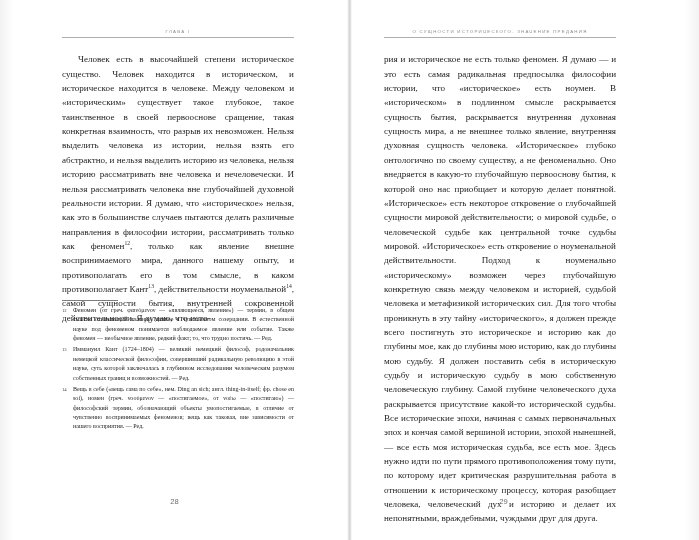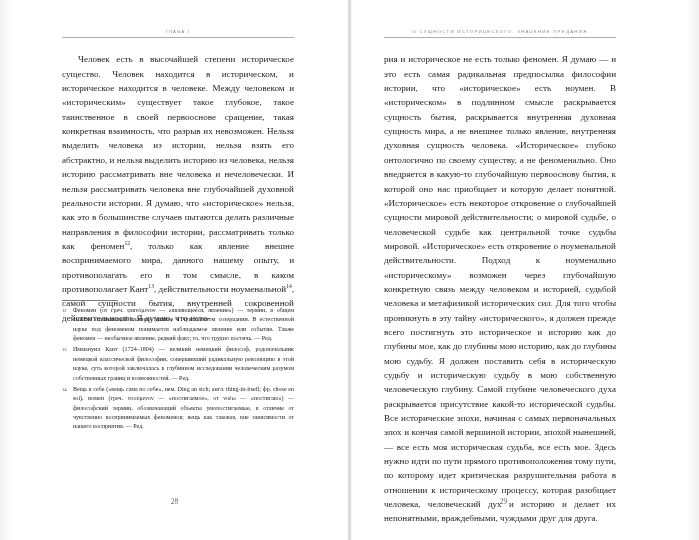--- a/index.html
+++ b/index.html
@@ -150,21 +150,21 @@
     -webkit-hyphens: auto;
     hyphens: auto;
   }
 
   
   .folio {
     position: absolute;
     bottom: 34px;
     font-size: 7.6px;
     color: #6f6f6f;
-    font-family: Liberation Serif, serif;
+    font-family: Liberation Sans, sans-serif;
   }
   #page-left  .folio { left: 0; right: 0; text-align: center; }
   #page-right .folio { left: 0; right: 0; text-align: center; }
 </style>
 </head>
 <body>
 
 <div id="scan-sheet">
 
   <div id="gutter"></div>

